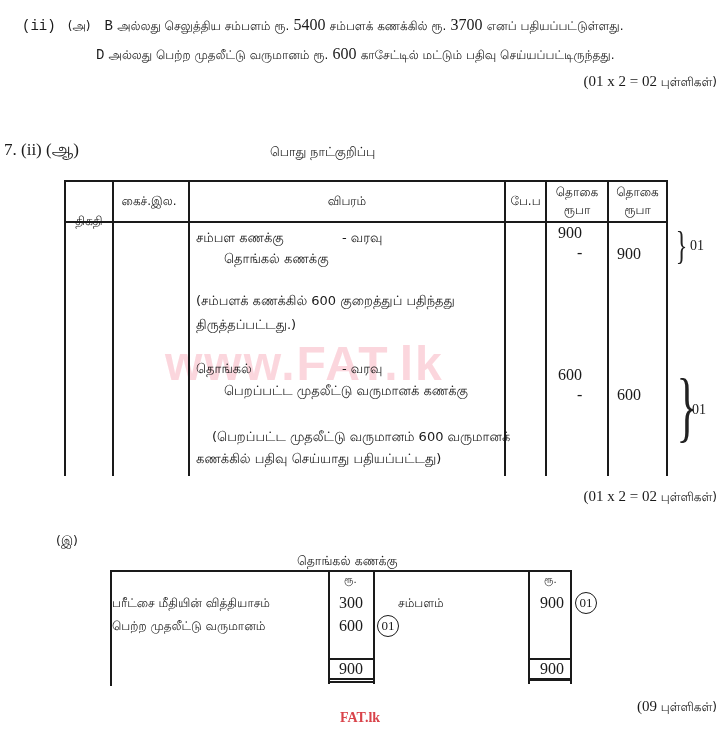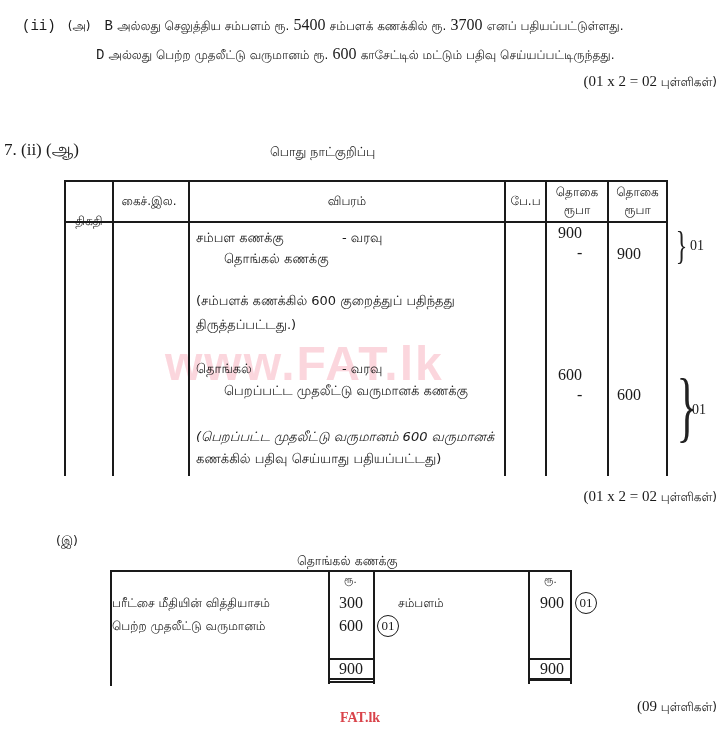--- a/index.html
+++ b/index.html
@@ -100,21 +100,21 @@
     <div class="cell-text" style="left:132px; top:134px;">திருத்தப்பட்டது.)</div>
     <div class="abs num" style="left:494px; top:44px;">900</div>
     <div class="abs num" style="left:513px; top:64px;">-</div>
     <div class="abs num" style="left:553px; top:65px;">900</div>
   </div>
 
   <div>
     <div class="cell-text" style="left:132px; top:178px;">தொங்கல்</div>
     <div class="cell-text" style="left:278px; top:178px;">- வரவு</div>
     <div class="cell-text" style="left:160px; top:200px;">பெறப்பட்ட முதலீட்டு வருமானக் கணக்கு</div>
-    <div class="cell-text" style="left:132px; top:246px;font-style:italic;">(பெறப்பட்ட முதலீட்டு வருமானம் 600 வருமானக்</div>
+    <div class="cell-text" style="left:148px; top:246px;">(பெறப்பட்ட முதலீட்டு வருமானம் 600 வருமானக்</div>
     <div class="cell-text" style="left:132px; top:268px;">கணக்கில் பதிவு செய்யாது பதியப்பட்டது)</div>
     <div class="abs num" style="left:494px; top:186px;">600</div>
     <div class="abs num" style="left:513px; top:206px;">-</div>
     <div class="abs num" style="left:553px; top:206px;">600</div>
   </div>
 </div>
 
 <div class="brace" style="left:672px; top:226px; font-size:40px; transform:scaleX(0.6); line-height:40px;">}</div>
 <div class="abs serif" style="left:690px; top:238px; font-size:14px;">01</div>
 <div class="brace" style="left:668px; top:368px; font-size:78px; transform:scaleX(0.55); line-height:78px;">}</div>

